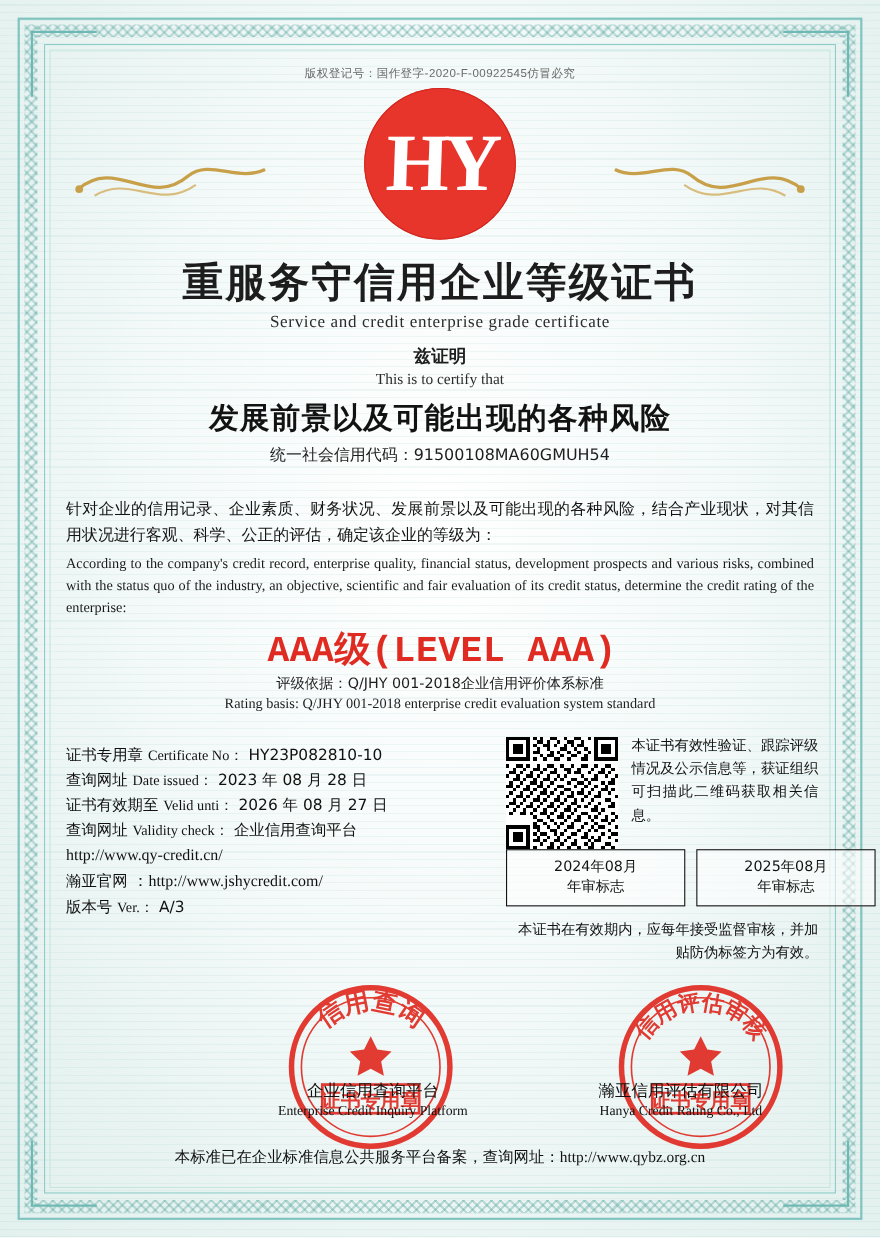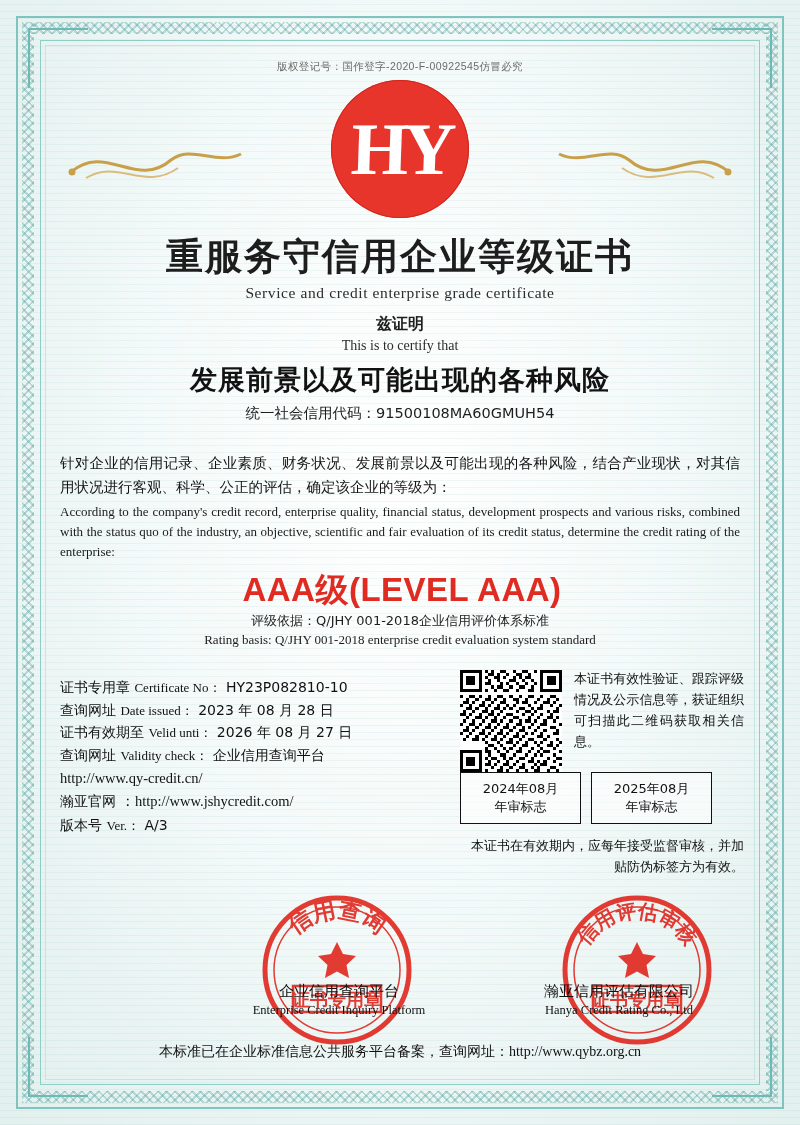--- a/index.html
+++ b/index.html
@@ -137,21 +137,21 @@
   }
   .para .en{
     margin-top:2px;
     font-size:13px;line-height:1.55;color:#1a1a1a;text-align:justify;
     font-family:"Liberation Serif", serif;
   }
 
   .level{
     position:absolute;top:512px;left:4px;right:0;text-align:center;
     font-size:33px;font-weight:bold;color:#e02b22;
-    font-family:Liberation Sans, sans-serif;
+    font-family:Liberation Mono, monospace;
     letter-spacing:0.5px;
   }
   .basis-cn{
     position:absolute;top:556px;left:0;right:0;text-align:center;
     font-size:13px;color:#1d1d1d;
     font-family:"DejaVu Sans", sans-serif;
   }
   .basis-en{
     position:absolute;top:576px;left:0;right:0;text-align:center;
     font-size:13px;color:#1d1d1d;
@@ -174,21 +174,21 @@
     position:absolute;top:614px;left:404px;width:102px;height:102px;
     background:#fff;
   }
   .qr svg{display:block;}
   .right-note{
     position:absolute;top:612px;left:518px;width:170px;
     font-size:13px;line-height:1.62;color:#111;text-align:justify;
     font-family:"DejaVu Sans", sans-serif;
   }
   .year-boxes{
-    position:absolute;top:716px;left:404px;width:252px;
+    position:absolute;top:716px;left:404px;width:336px;
     display:flex;gap:10px;justify-content:center;
   }
   .year-box{
     flex:1;border:1px solid #111;height:50px;
     display:flex;flex-direction:column;align-items:center;justify-content:center;
     font-size:13px;color:#111;line-height:1.35;
     font-family:"DejaVu Sans", sans-serif;
     background:rgba(255,255,255,0.55);
   }
   .valid-note{

